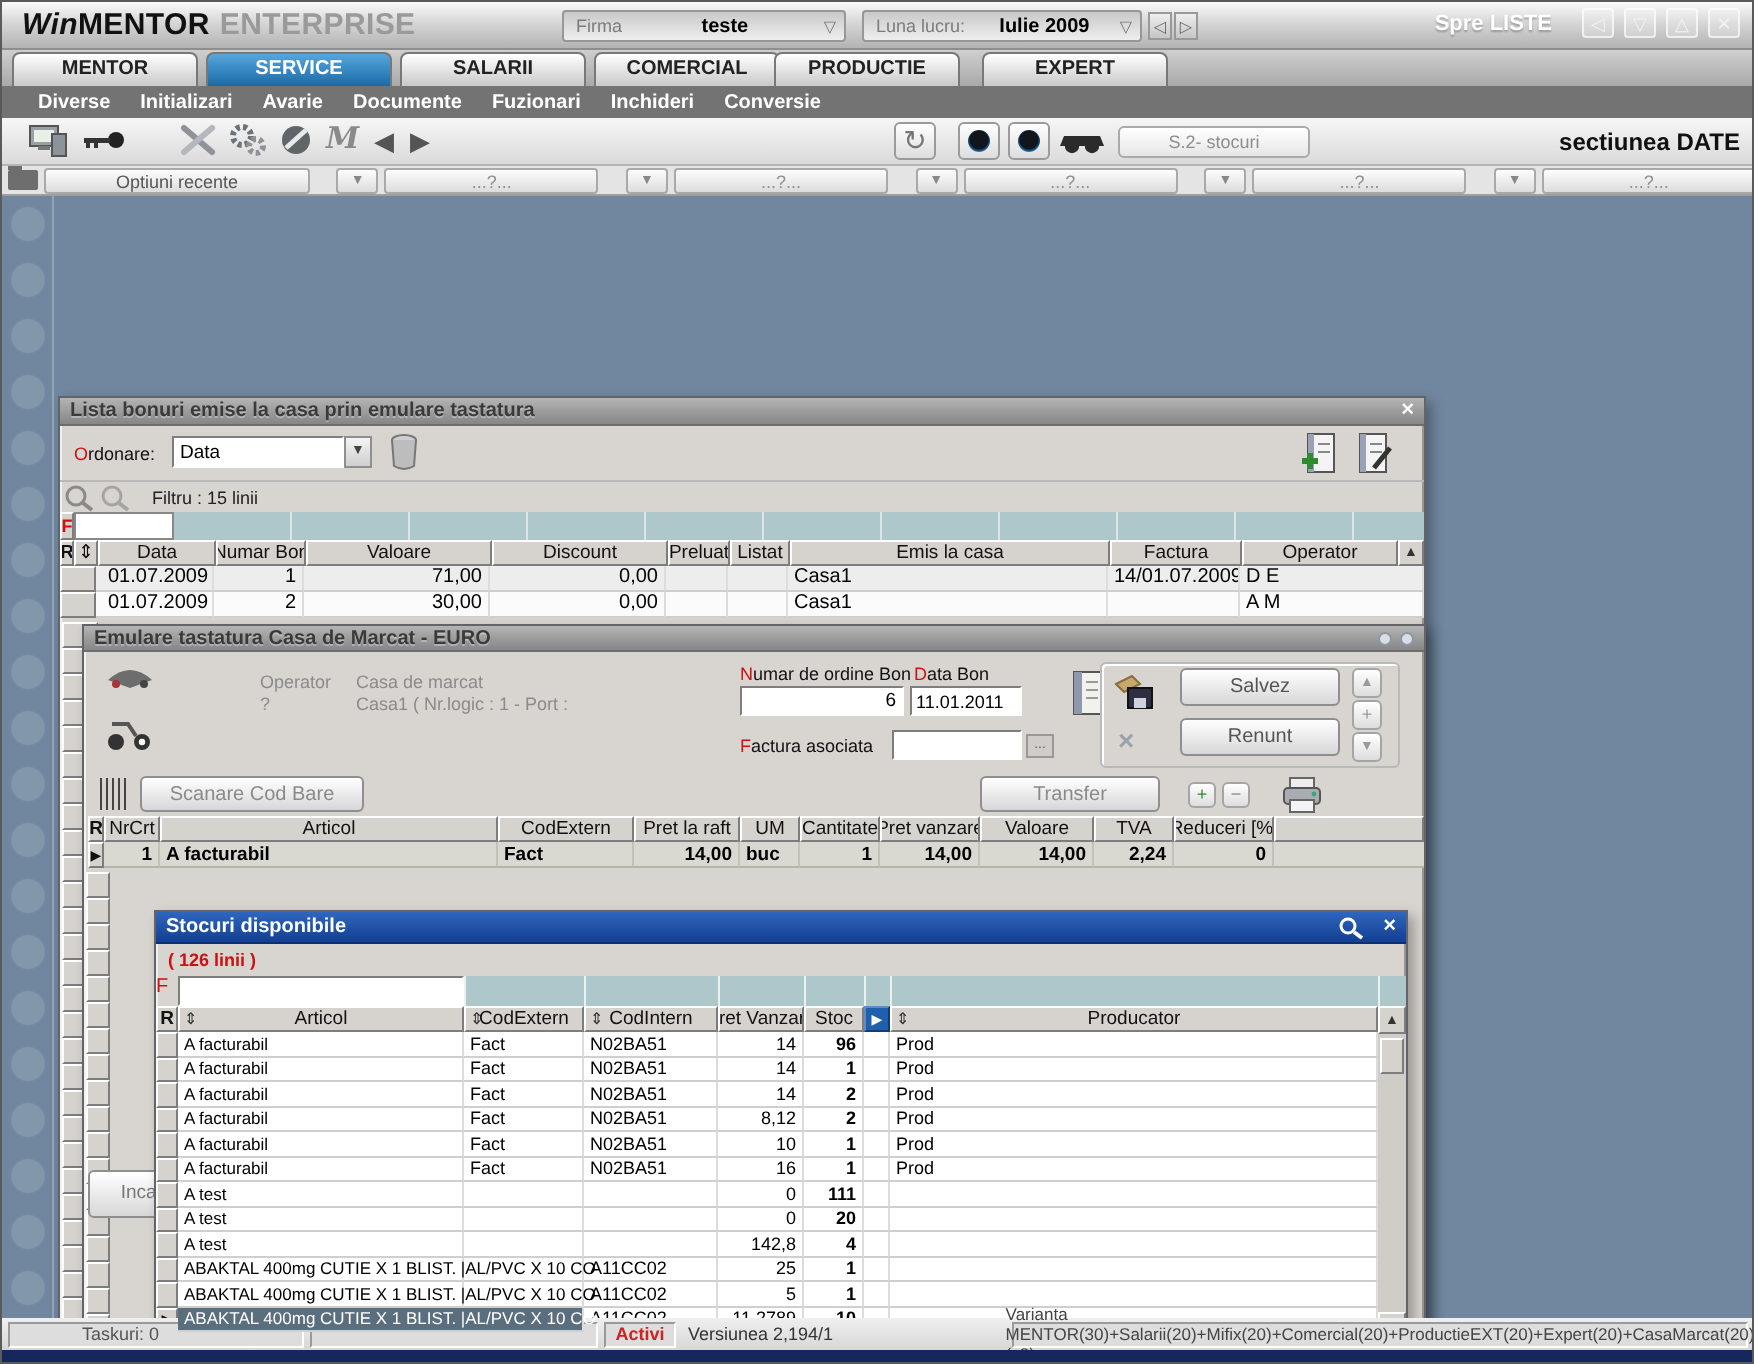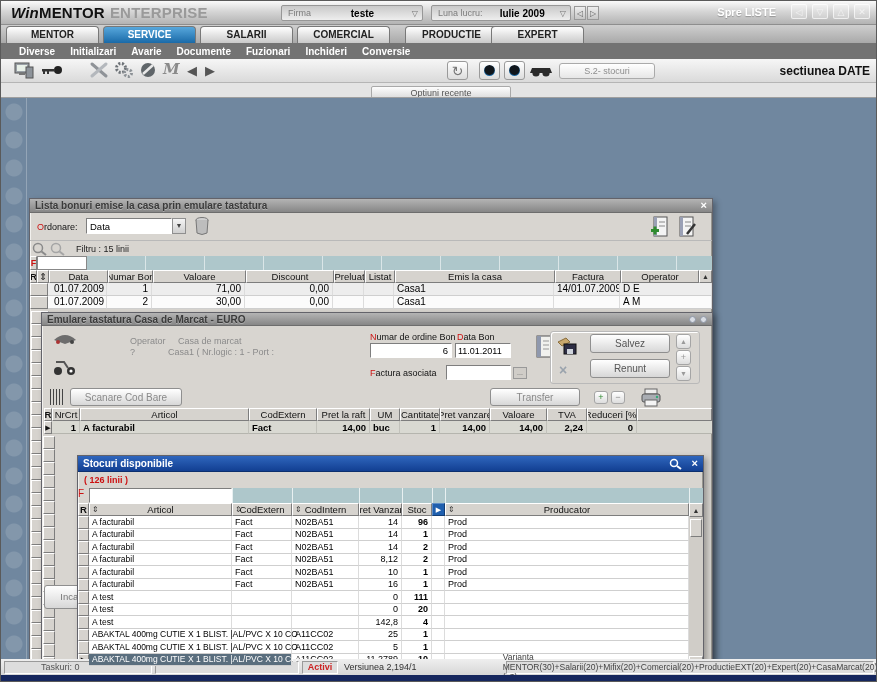--- a/index.html
+++ b/index.html
@@ -52,21 +52,21 @@
   .s2btn { width:96px; height:16px; border:1px solid #aaa; border-radius:3px; background:linear-gradient(#fff,#e6e6e6);
            color:#8d8d8d; font-size:9px; text-align:center; line-height:15px; }
   .chkpanel { width:122px; height:21px; background:#c9c9c9; border:1px solid #a5a5a5; padding:1px 2px; }
   .chkrow { display:flex; align-items:center; gap:3px; height:9px; }
   .chk { width:7px; height:7px; background:#fff; border:1px solid #777; }
   .chkrow span { font-size:8px; color:#333; white-space:nowrap; }
   .sectiunea { position:absolute; right:8px; top:5px; font-size:12px; font-weight:bold; color:#111; }
 
   
   .quickrow { position:absolute; left:0; top:82px; width:877px; height:15px; background:#e4e4e4;
-              display:flex; align-items:center; gap:3px; padding-left:3px; border-bottom:1px solid #9f9f9f; overflow:hidden;flex-direction:column; }
+              display:flex; align-items:center; gap:3px; padding-left:3px; border-bottom:1px solid #9f9f9f; overflow:hidden; }
   .folder { width:16px; height:10px; background:#6e6e6e; border-radius:1px; position:relative; }
   .folder:before { content:""; position:absolute; left:0; top:-3px; width:7px; height:3px; background:#6e6e6e; border-radius:1px 1px 0 0; }
   .qbtn { height:13px; border:1px solid #a9a9a9; border-radius:2px; background:linear-gradient(#fdfdfd,#dcdcdc);
           color:#8f8f8f; font-size:9px; text-align:center; line-height:12px; }
   .qopt { width:140px; color:#555; }
   .qdd { width:22px; color:#888; font-size:7px; }
   .qq { width:113px; }
 
   
   .mdi { position:absolute; left:0; top:97px; width:877px; height:561px; background:#70879f; }
@@ -236,21 +236,21 @@
       <div class="ghostbtn">△</div>
       <div class="ghostbtn">✕</div>
     </div>
   </div>
 
   <div class="tabrow">
     <div class="tab" style="left:5px;">MENTOR</div>
     <div class="tab active" style="left:102px;">SERVICE</div>
     <div class="tab" style="left:199px;">SALARII</div>
     <div class="tab" style="left:296px;">COMERCIAL</div>
-    <div class="tab" style="left:404px;">PRODUCTIE</div>
+    <div class="tab" style="left:386px;">PRODUCTIE</div>
     <div class="tab" style="left:490px;">EXPERT</div>
   </div>
 
   <div class="menubar">
     <span>Diverse</span>
     <span>Initializari</span>
     <span>Avarie</span>
     <span>Documente</span>
     <span>Fuzionari</span>
     <span>Inchideri</span>
@@ -487,21 +487,21 @@
           <svg class="icon-svg" width="26" height="20">
               <circle cx="6" cy="15" r="4" fill="#333"></circle>
               <circle cx="19" cy="15" r="4" fill="#333"></circle>
               <circle cx="19" cy="15" r="1.6" fill="#fff"></circle>
               <path d="M4 6 L12 6 L16 12" fill="none" stroke="#555" stroke-width="2"></path>
             </svg>
         </span>
         <span class="glabel" style="position:absolute; left:88px; top:10px;">Operator</span>
         <span class="glabel" style="position:absolute; left:88px; top:21px;">?</span>
         <span class="glabel" style="position:absolute; left:136px; top:10px;">Casa de marcat</span>
-        <span class="glabel" style="position:absolute; left:126px; top:21px;">Casa1 ( Nr.logic : 1 - Port :</span>
+        <span class="glabel" style="position:absolute; left:136px; top:21px;">Casa1 ( Nr.logic : 1 - Port :</span>
 
         <span class="redcap flabel" style="position:absolute; left:328px; top:6px;">Numar de ordine Bon</span>
         <div class="inset" style="position:absolute; left:328px; top:17px; width:82px; height:15px; display:flex; align-items:center; justify-content:flex-end; padding-right:3px; font-size:9.5px;">6</div>
         <span class="redcap flabel" style="position:absolute; left:415px; top:6px;">Data Bon</span>
         <div class="inset" style="position:absolute; left:413px; top:17px; width:56px; height:15px; display:flex; align-items:center; padding-left:2px; font-size:9px;">11.01.2011</div>
         <span class="redcap flabel" style="position:absolute; left:328px; top:42px;">Factura asociata</span>
         <div class="inset" style="position:absolute; left:404px; top:39px; width:65px; height:15px;"></div>
         <div style="position:absolute; left:471px; top:41px; width:14px; height:12px; background:#d0cdc8; border:1px solid #999; font-size:7px; color:#666; text-align:center; line-height:10px;">...</div>
 
         <span style="position:absolute; left:492px; top:8px;">

